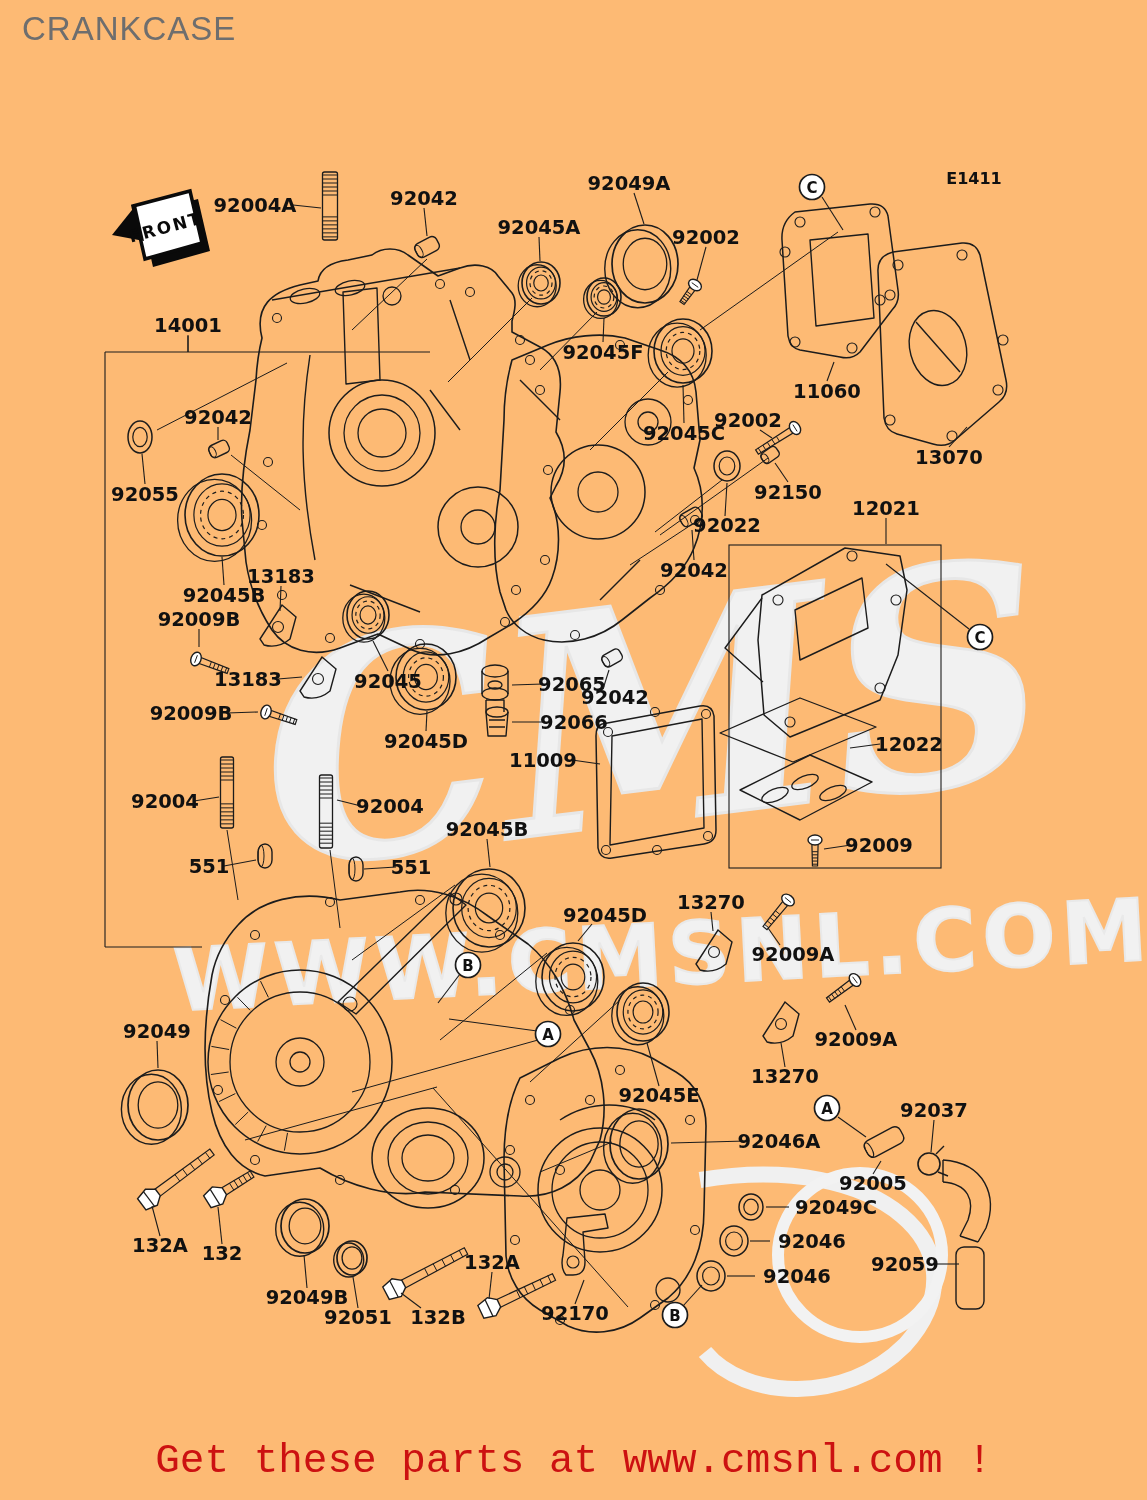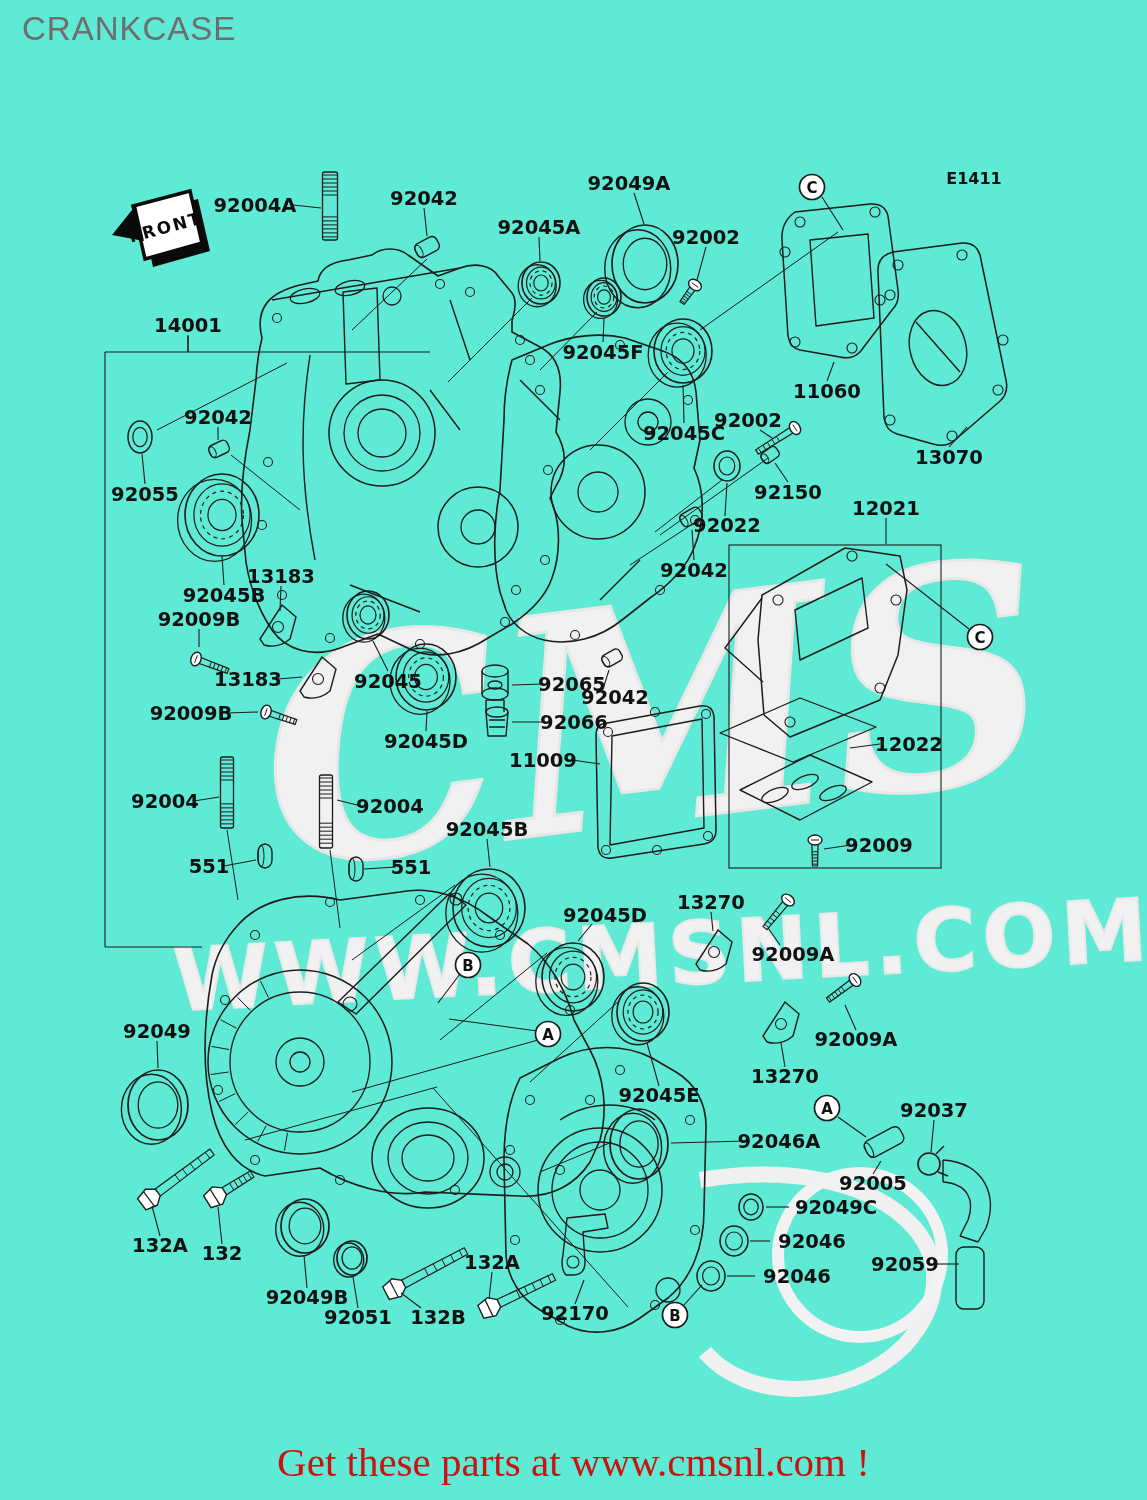--- a/index.html
+++ b/index.html
@@ -1,21 +1,21 @@
 <!DOCTYPE html>
 <html><head>
 <meta charset="utf-8">
 <style>
   html,body{margin:0;padding:0;background:#ffffff;}
-  .stage{position:relative;width:1147px;height:1500px;background:#5eead4;overflow:hidden;
+  .stage{position:relative;width:1147px;height:1500px;background:#fdba74;overflow:hidden;
          font-family:"DejaVu Sans",sans-serif;}
   .page-title{position:absolute;left:22px;top:10px;font-size:33px;color:#6e6e6e;
               letter-spacing:1px;font-family:"Liberation Sans",sans-serif;}
   .footer-bar{position:absolute;left:0;right:0;top:1438px;text-align:center;font-size:41px;
-              font-family:Liberation Serif, serif;}
+              font-family:Liberation Mono, monospace;}
   svg{position:absolute;left:0;top:0;}
   text.plbl{font-family:"DejaVu Sans",sans-serif;font-weight:bold;font-size:19.5px;fill:#111;}
   text.clbl{font-family:"DejaVu Sans",sans-serif;font-weight:bold;font-size:15px;fill:#111;}
   text.eref{font-family:"DejaVu Sans",sans-serif;font-weight:bold;font-size:16px;fill:#111;}
   text.frontt{font-family:"DejaVu Sans",sans-serif;font-weight:bold;font-size:17px;fill:#0a0a0a;letter-spacing:2px;}
   .wm1{font-family:"DejaVu Serif",serif;font-weight:bold;font-style:italic;font-size:300px;}
   .wm2{font-family:"DejaVu Sans",sans-serif;font-weight:bold;font-size:86px;letter-spacing:6px;}
 </style>
 </head>
 <body>

